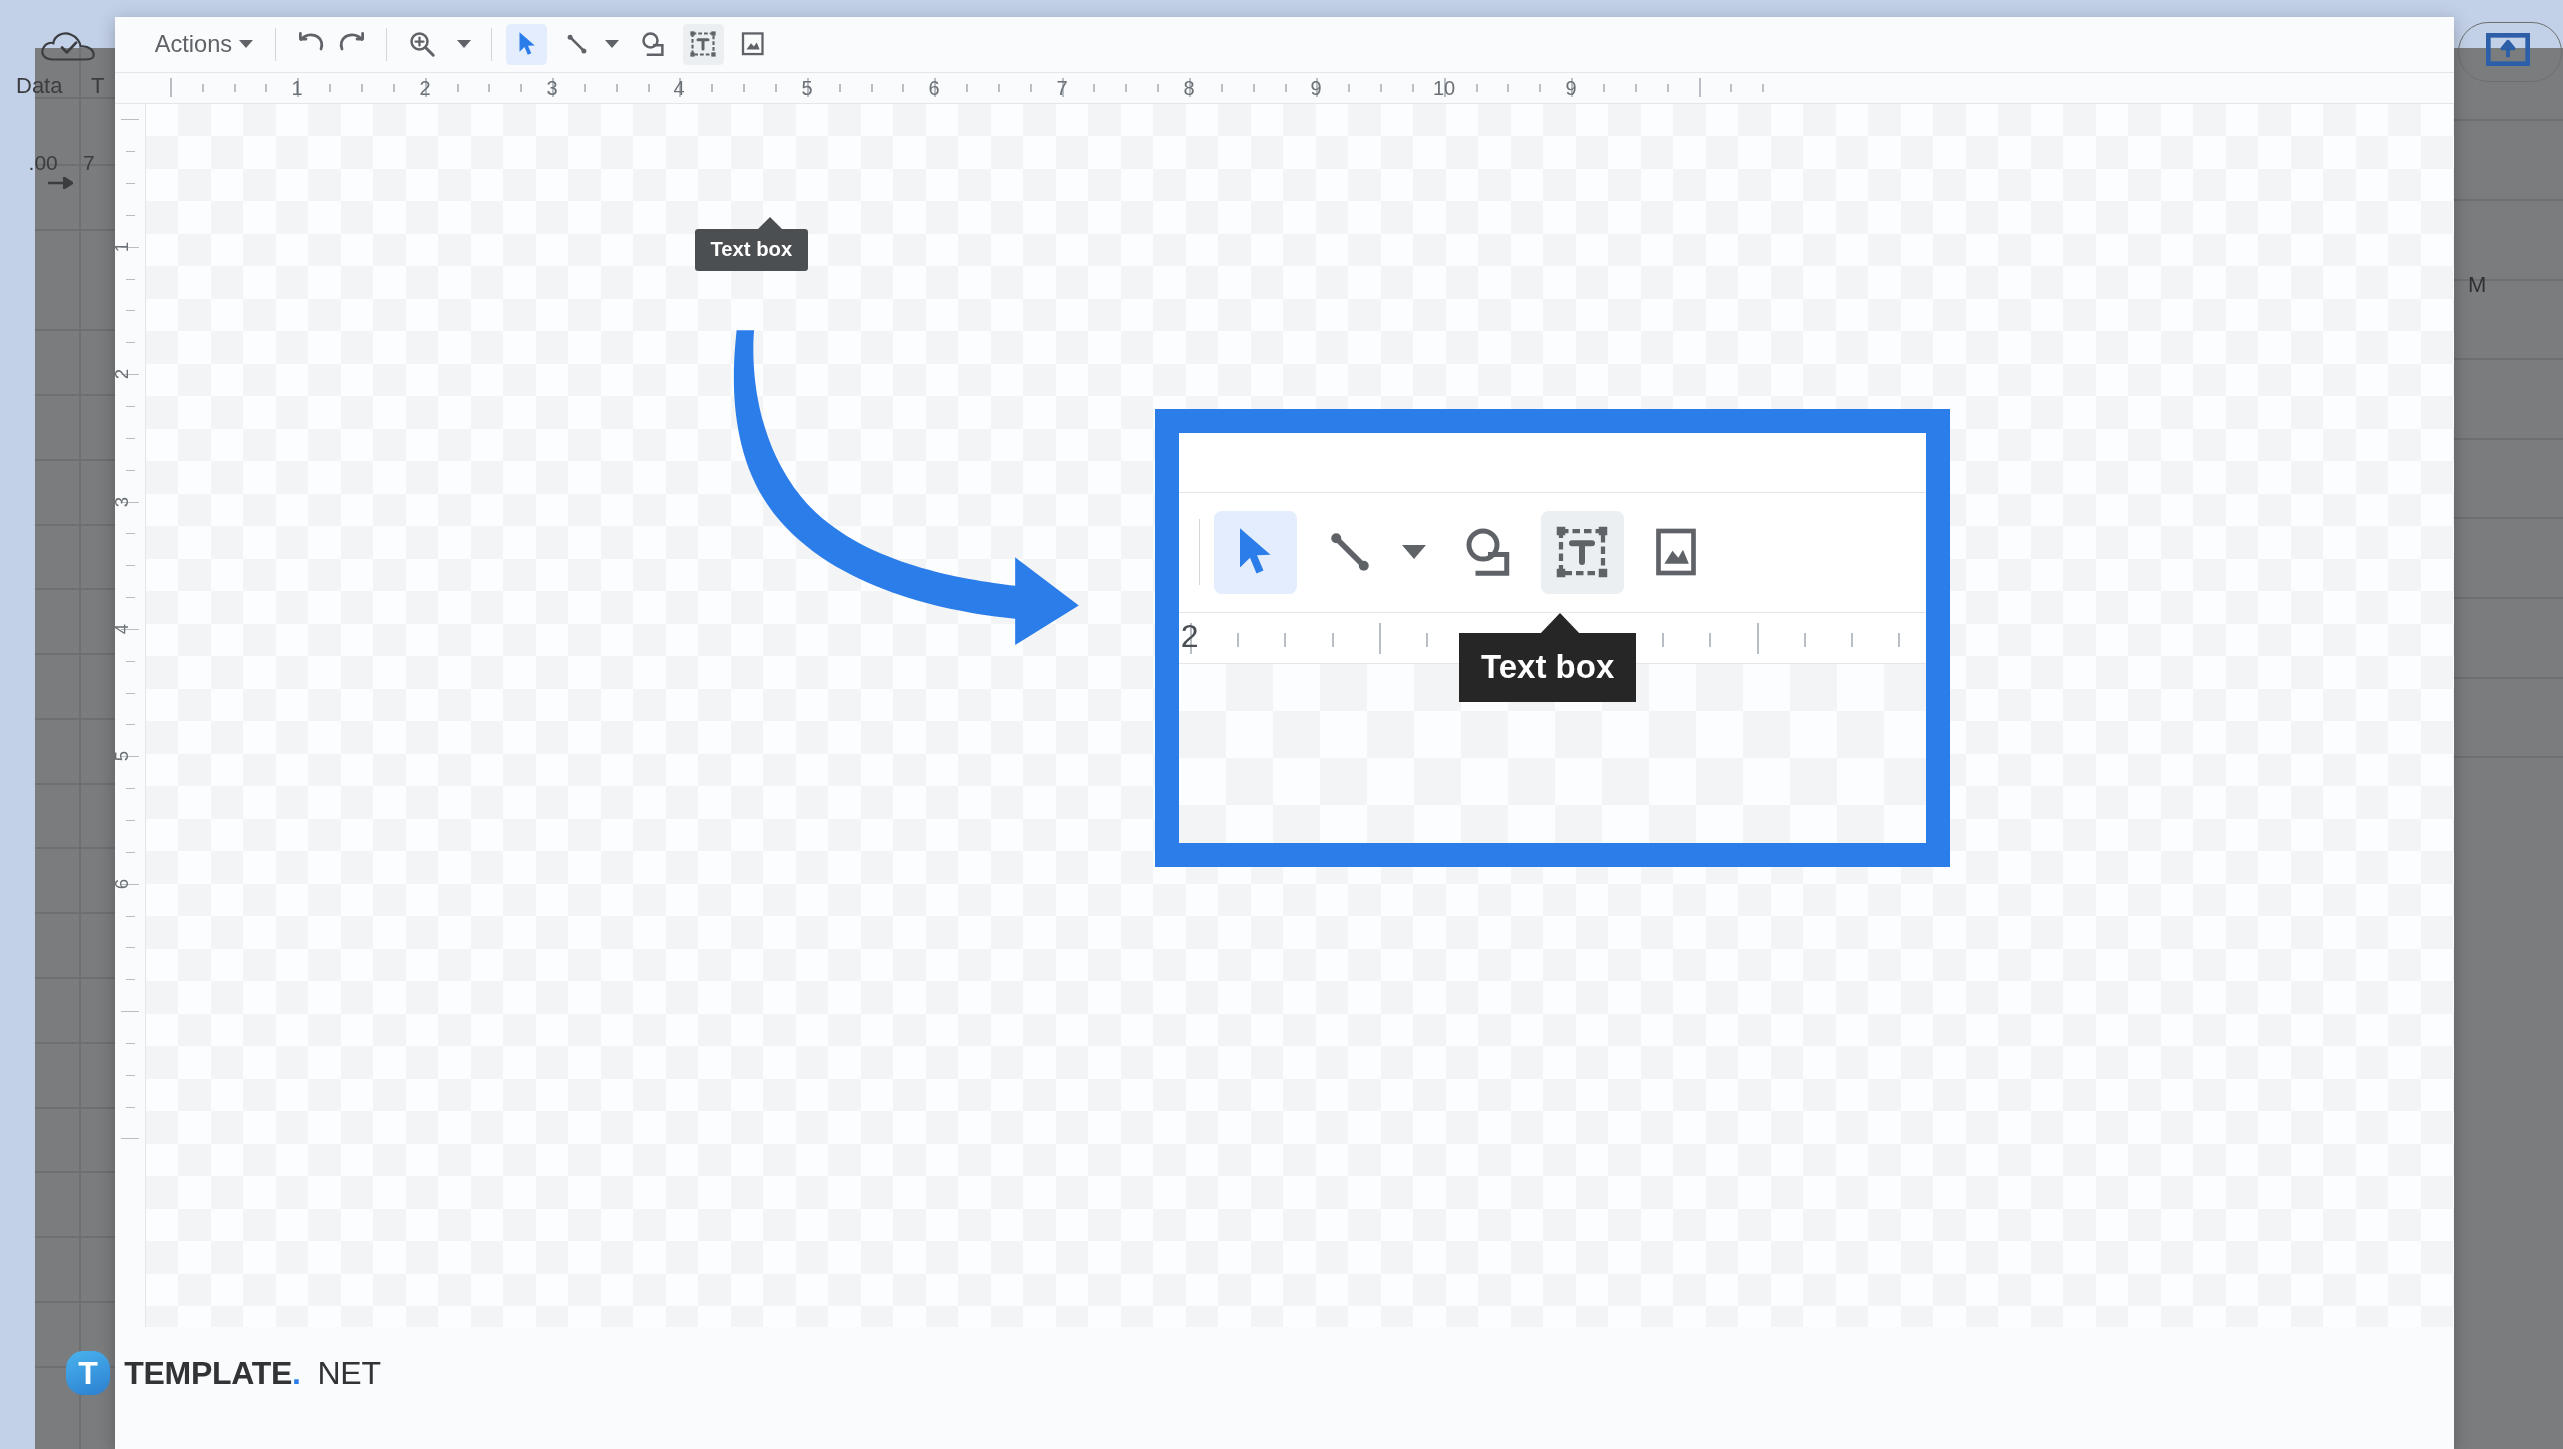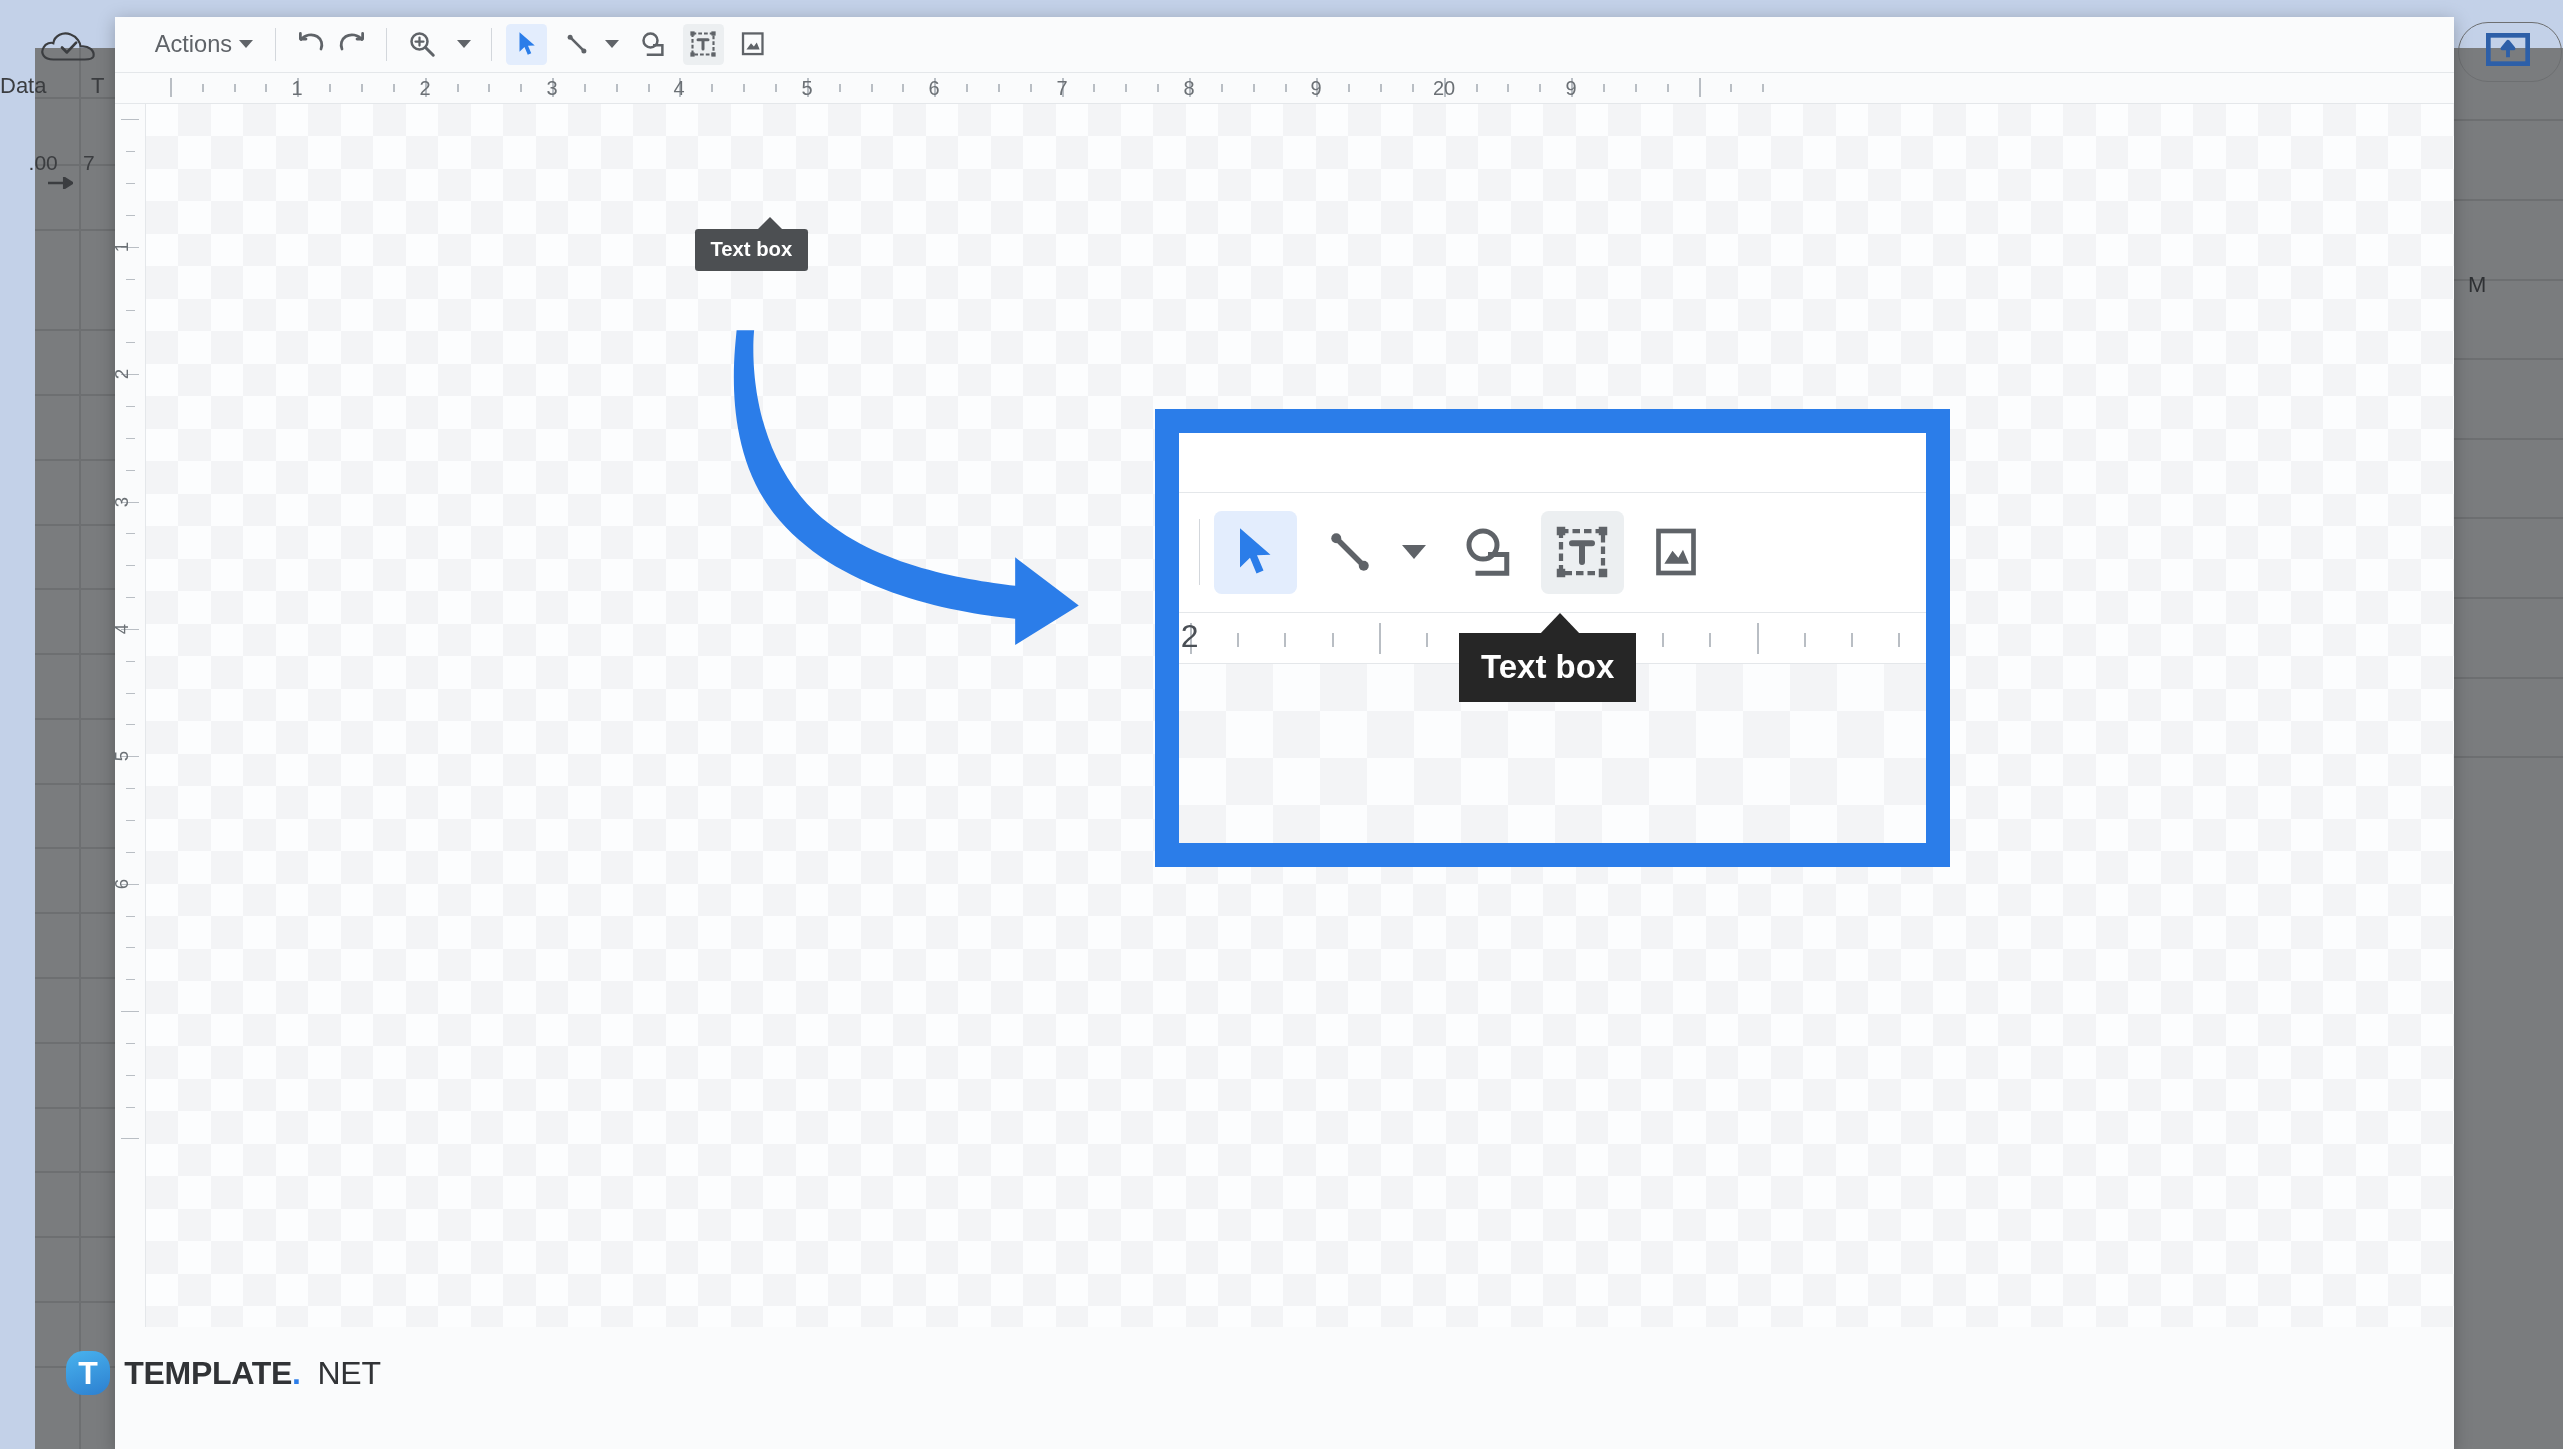--- a/index.html
+++ b/index.html
@@ -25,21 +25,21 @@
   .bd-text {
     position: absolute;
     color: #3b3d40;
     font-size: 22px;
     white-space: nowrap;
   }
   #bd-cloud {
     position: absolute; left: 38px; top: 27.5px; width: 60px; height: 38px;
     color: #3b3d40;
   }
-  #bd-data   { left: 0px;   top: 73px; }
+  #bd-data   { left: 16px;   top: 73px; }
   #bd-tools  { left: 91px; top: 73px; }
   #bd-00     { left: 28.6px;  top: 151px; font-size: 21px; }
   #bd-12     { left: 83px; top: 151px; font-size: 21px; }
   #bd-arrow-small { position: absolute; left: 48px; top: 177px; width: 25px; height: 12px; color: #3b3d40; }
   #bd-colM   { left: 2468px; top: 272px; font-size: 22px; color: #2f3134; }
 
   #bd-share {
     position: absolute; left: 2458px; top: 22px;
     width: 104px; height: 60px;
     border: 1.6px solid #6d6f71; border-radius: 30px;
@@ -514,21 +514,21 @@
       <div class="hr-tick minor" style="left: 1647px;"></div>
       <div class="hr-num" style="left: 182px;">1</div>
       <div class="hr-num" style="left: 310px;">2</div>
       <div class="hr-num" style="left: 437px;">3</div>
       <div class="hr-num" style="left: 564px;">4</div>
       <div class="hr-num" style="left: 692px;">5</div>
       <div class="hr-num" style="left: 819px;">6</div>
       <div class="hr-num" style="left: 947px;">7</div>
       <div class="hr-num" style="left: 1074px;">8</div>
       <div class="hr-num" style="left: 1201px;">9</div>
-      <div class="hr-num" style="left: 1329px;">20</div>
+      <div class="hr-num" style="left: 1329px;">10</div>
       <div class="hr-num" style="left: 1456px;">9</div>
     </div>
 
   <div id="canvas-wrap">
     <div id="v-ruler">
         <div class="vr-tick major" style="top: 15.4px;"></div>
         <div class="vr-tick minor" style="top: 47px;"></div>
         <div class="vr-tick minor" style="top: 79px;"></div>
         <div class="vr-tick minor" style="top: 111px;"></div>
         <div class="vr-tick major" style="top: 143px;"></div>

